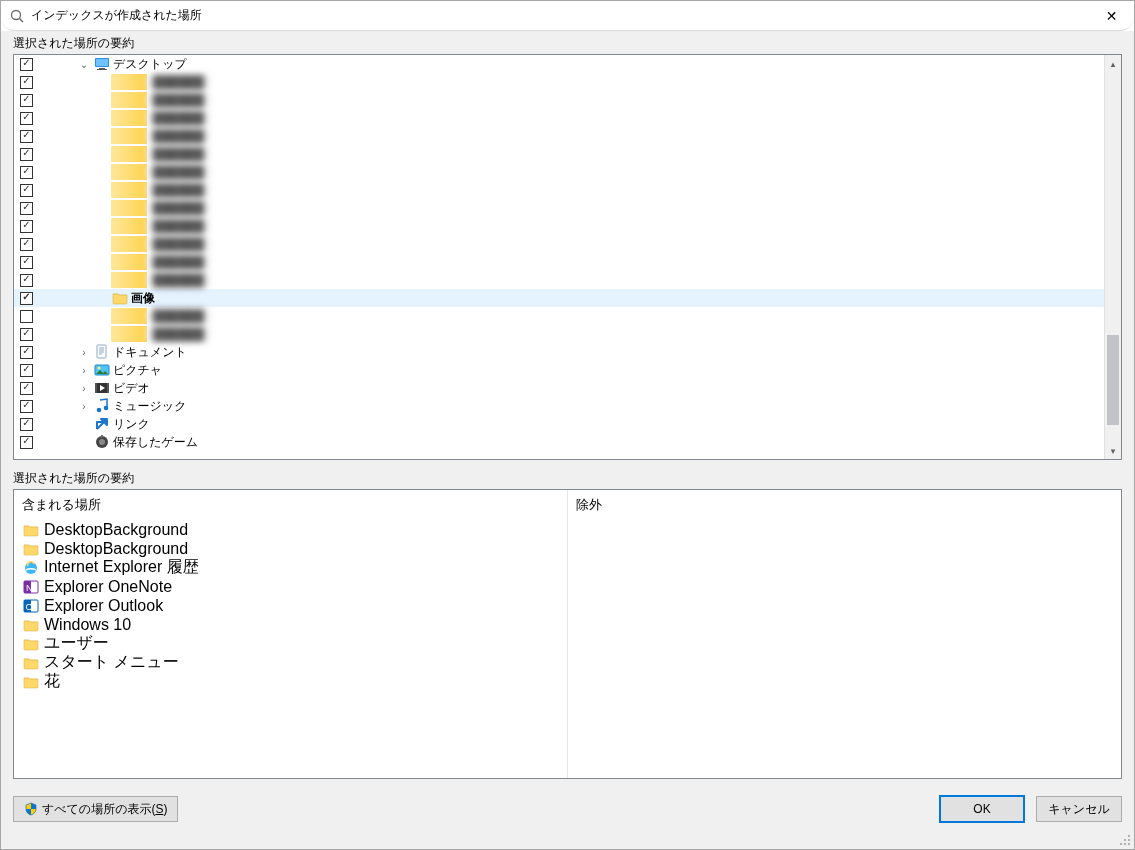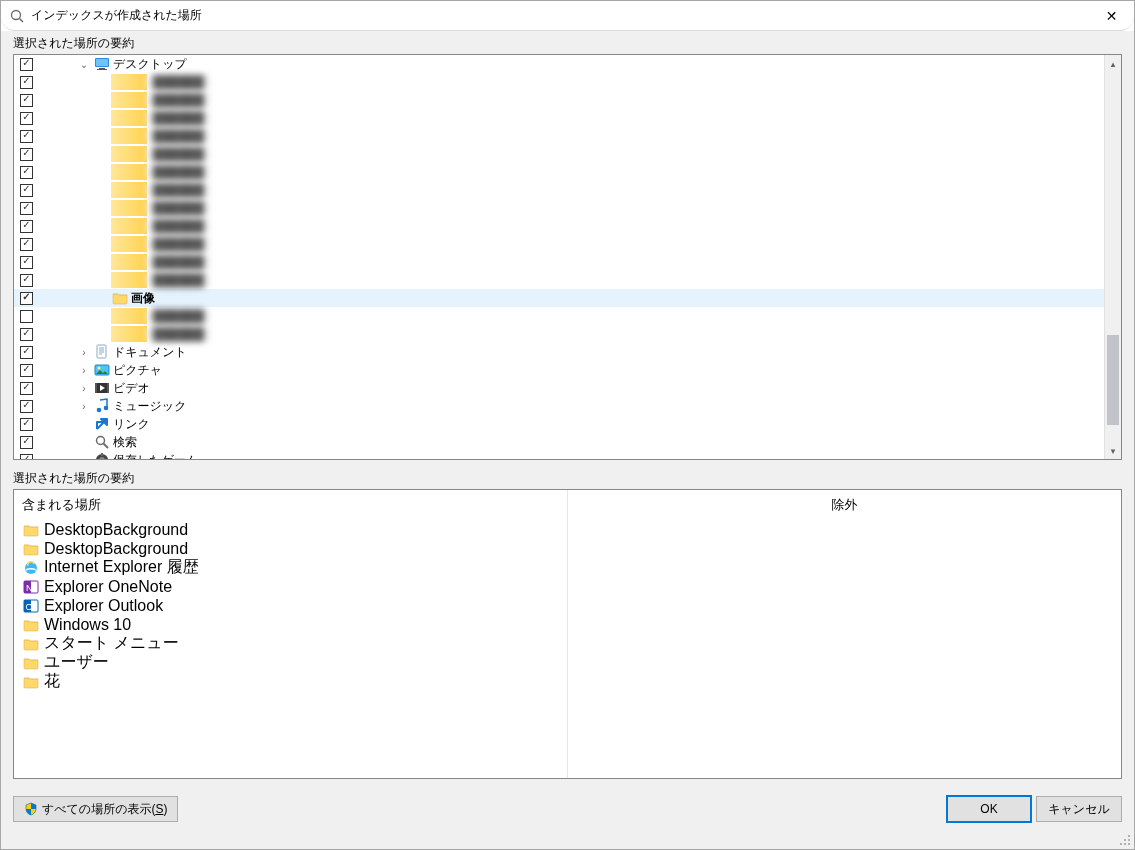--- a/index.html
+++ b/index.html
@@ -132,21 +132,21 @@
   background: #fff;
   border: 1px solid #828790;
   height: 290px;
   display: flex;
 }
 .summary-col {
   flex: 1;
   padding: 4px 8px;
   overflow: hidden;
 }
-.summary-col+.summary-col { border-left: 1px solid #e6e6e6; text-align: center; }
+.summary-col+.summary-col { border-left: 1px solid #e6e6e6; }
 .summary-header { font-size: 13px; padding: 2px 0 6px 0; }
 .summary-row {
   height: 19px;
   display: flex; align-items: center;
 }
 .summary-row .icon-slot {
   width: 18px; height: 16px;
   display: inline-flex; align-items: center; justify-content: center;
   margin-right: 4px;
 }
@@ -400,32 +400,20 @@
                 </svg>
               </span>
               <span class="label">リンク</span>
             </div>
             <div class="tree-row">
               <span class="cb checked"></span>
               <span style="display: inline-block; width: 40px;"></span>
               <span class="expander"></span>
               <span class="icon-slot">
                 <svg class="svg16" viewBox="0 0 16 16">
-                  <circle cx="6.5" cy="6.5" r="4" fill="none" stroke="#6a6a6a" stroke-width="1.5"></circle>
-                  <line x1="9.5" y1="9.5" x2="14" y2="14" stroke="#6a6a6a" stroke-width="1.8"></line>
-                </svg>
-              </span>
-              <span class="label">検索</span>
-            </div>
-            <div class="tree-row">
-              <span class="cb checked"></span>
-              <span style="display: inline-block; width: 40px;"></span>
-              <span class="expander"></span>
-              <span class="icon-slot">
-                <svg class="svg16" viewBox="0 0 16 16">
                   <circle cx="8" cy="8" r="6" fill="#444"></circle>
                   <circle cx="8" cy="8" r="3" fill="#888"></circle>
                   <rect x="7" y="1" width="2" height="3" fill="#666"></rect>
                 </svg>
               </span>
               <span class="label">保存したゲーム</span>
             </div>
           </div>
         <div class="tree-scrollbar">
           <div class="arrow">▴</div>
@@ -498,30 +486,30 @@
                 </span>
                 <span class="label">Windows 10</span>
               </div>
               <div class="summary-row">
                 <span class="icon-slot">
                   <svg class="svg16" viewBox="0 0 16 16">
                     <path d="M1 4 h5 l1 1 h8 v8 a1 1 0 0 1 -1 1 H2 a1 1 0 0 1 -1 -1 Z" fill="#ffd86b" stroke="#d7a93a" stroke-width="0.5"></path>
                     <path d="M1 4 h5 l1 1 h8" fill="none" stroke="#e9bc4a" stroke-width="0.5"></path>
                   </svg>
                 </span>
-                <span class="label">スタート メニュー</span>
+                <span class="label">ユーザー</span>
               </div>
               <div class="summary-row">
                 <span class="icon-slot">
                   <svg class="svg16" viewBox="0 0 16 16">
                     <path d="M1 4 h5 l1 1 h8 v8 a1 1 0 0 1 -1 1 H2 a1 1 0 0 1 -1 -1 Z" fill="#ffd86b" stroke="#d7a93a" stroke-width="0.5"></path>
                     <path d="M1 4 h5 l1 1 h8" fill="none" stroke="#e9bc4a" stroke-width="0.5"></path>
                   </svg>
                 </span>
-                <span class="label">ユーザー</span>
+                <span class="label">スタート メニュー</span>
               </div>
               <div class="summary-row">
                 <span class="icon-slot">
                   <svg class="svg16" viewBox="0 0 16 16">
                     <path d="M1 4 h5 l1 1 h8 v8 a1 1 0 0 1 -1 1 H2 a1 1 0 0 1 -1 -1 Z" fill="#ffd86b" stroke="#d7a93a" stroke-width="0.5"></path>
                     <path d="M1 4 h5 l1 1 h8" fill="none" stroke="#e9bc4a" stroke-width="0.5"></path>
                   </svg>
                 </span>
                 <span class="label">花</span>
               </div>
@@ -564,21 +552,21 @@
         <span class="shield-ico">
           <svg viewBox="0 0 14 14">
               <path d="M7 1 L12 3 V7 C12 10 9.5 12.5 7 13 C4.5 12.5 2 10 2 7 V3 Z" fill="#ffcf00" stroke="#0063b1" stroke-width="0.6"></path>
               <path d="M7 1 L12 3 V7 L7 7 Z" fill="#0b75d6"></path>
               <path d="M7 7 L7 13 C4.5 12.5 2 10 2 7 Z" fill="#0b75d6"></path>
             </svg>
         </span>
         <span><span>すべての場所の表示</span>(<span class="underline-key">S</span>)</span>
       </div>
       <div class="btn-spacer"></div>
-      <div class="btn primary" style="width:86px;margin-right:4px;">
+      <div class="btn primary" style="width:86px;margin-right:11px;">
         <span>OK</span>
       </div>
       <div class="btn" style="width:86px;">
         <span>キャンセル</span>
       </div>
     </div>
   </div>
 
   <div class="resize-grip">
     <svg viewBox="0 0 14 14">

